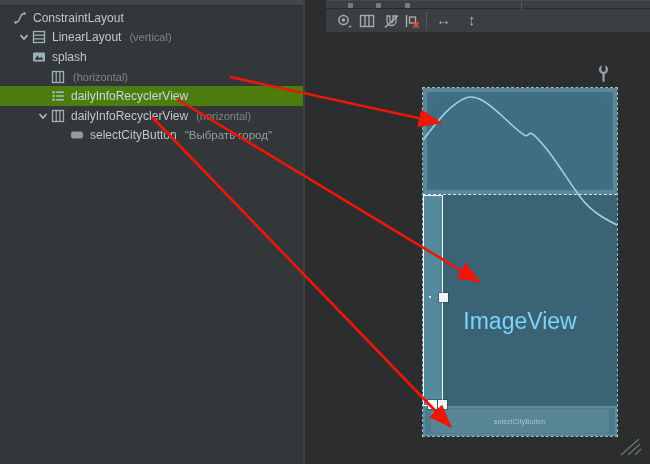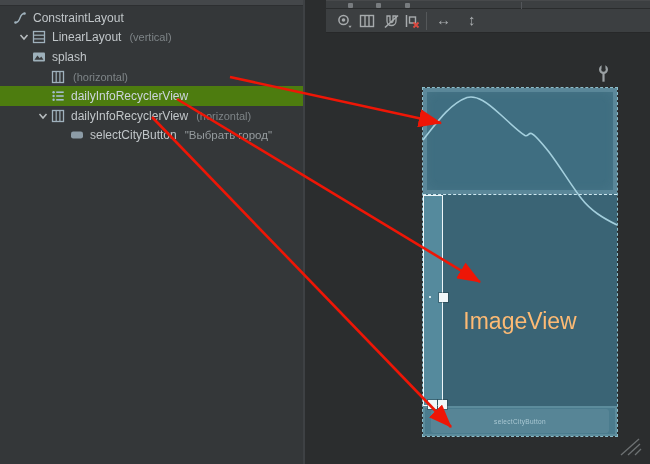--- a/index.html
+++ b/index.html
@@ -83,21 +83,21 @@
     z-index: 2;
   }
   .select-city-btn {
     position: absolute; left: 8px; top: 3px; width: 178px; height: 24px;
     background: rgba(255,255,255,0.07); border-radius: 3px;
     display: flex; align-items: center; justify-content: center;
   }
   .select-city-btn span { font-size: 6.5px; letter-spacing: 0.3px; color: #a9c8d3; }
   .imageview-label {
     position: absolute; left: 0; top: 220px; width: 100%;
-    text-align: center; font-size: 23px; color: #fdba74; z-index: 2;
+    text-align: center; font-size: 23px; color: #7dd3fc; z-index: 2;
   }
   .handle {
     position: absolute; width: 9px; height: 9px; background: #f1f7f9;
     box-shadow: 0 0 0 1px rgba(20,40,50,0.35); z-index: 5;
   }
   .handle-dot { position: absolute; width: 2px; height: 2px; background: #cfe4ea; z-index: 5; }
 
   .resize-grip { position: absolute; left: 618px; top: 437px; }
 
   .arrows-overlay {

